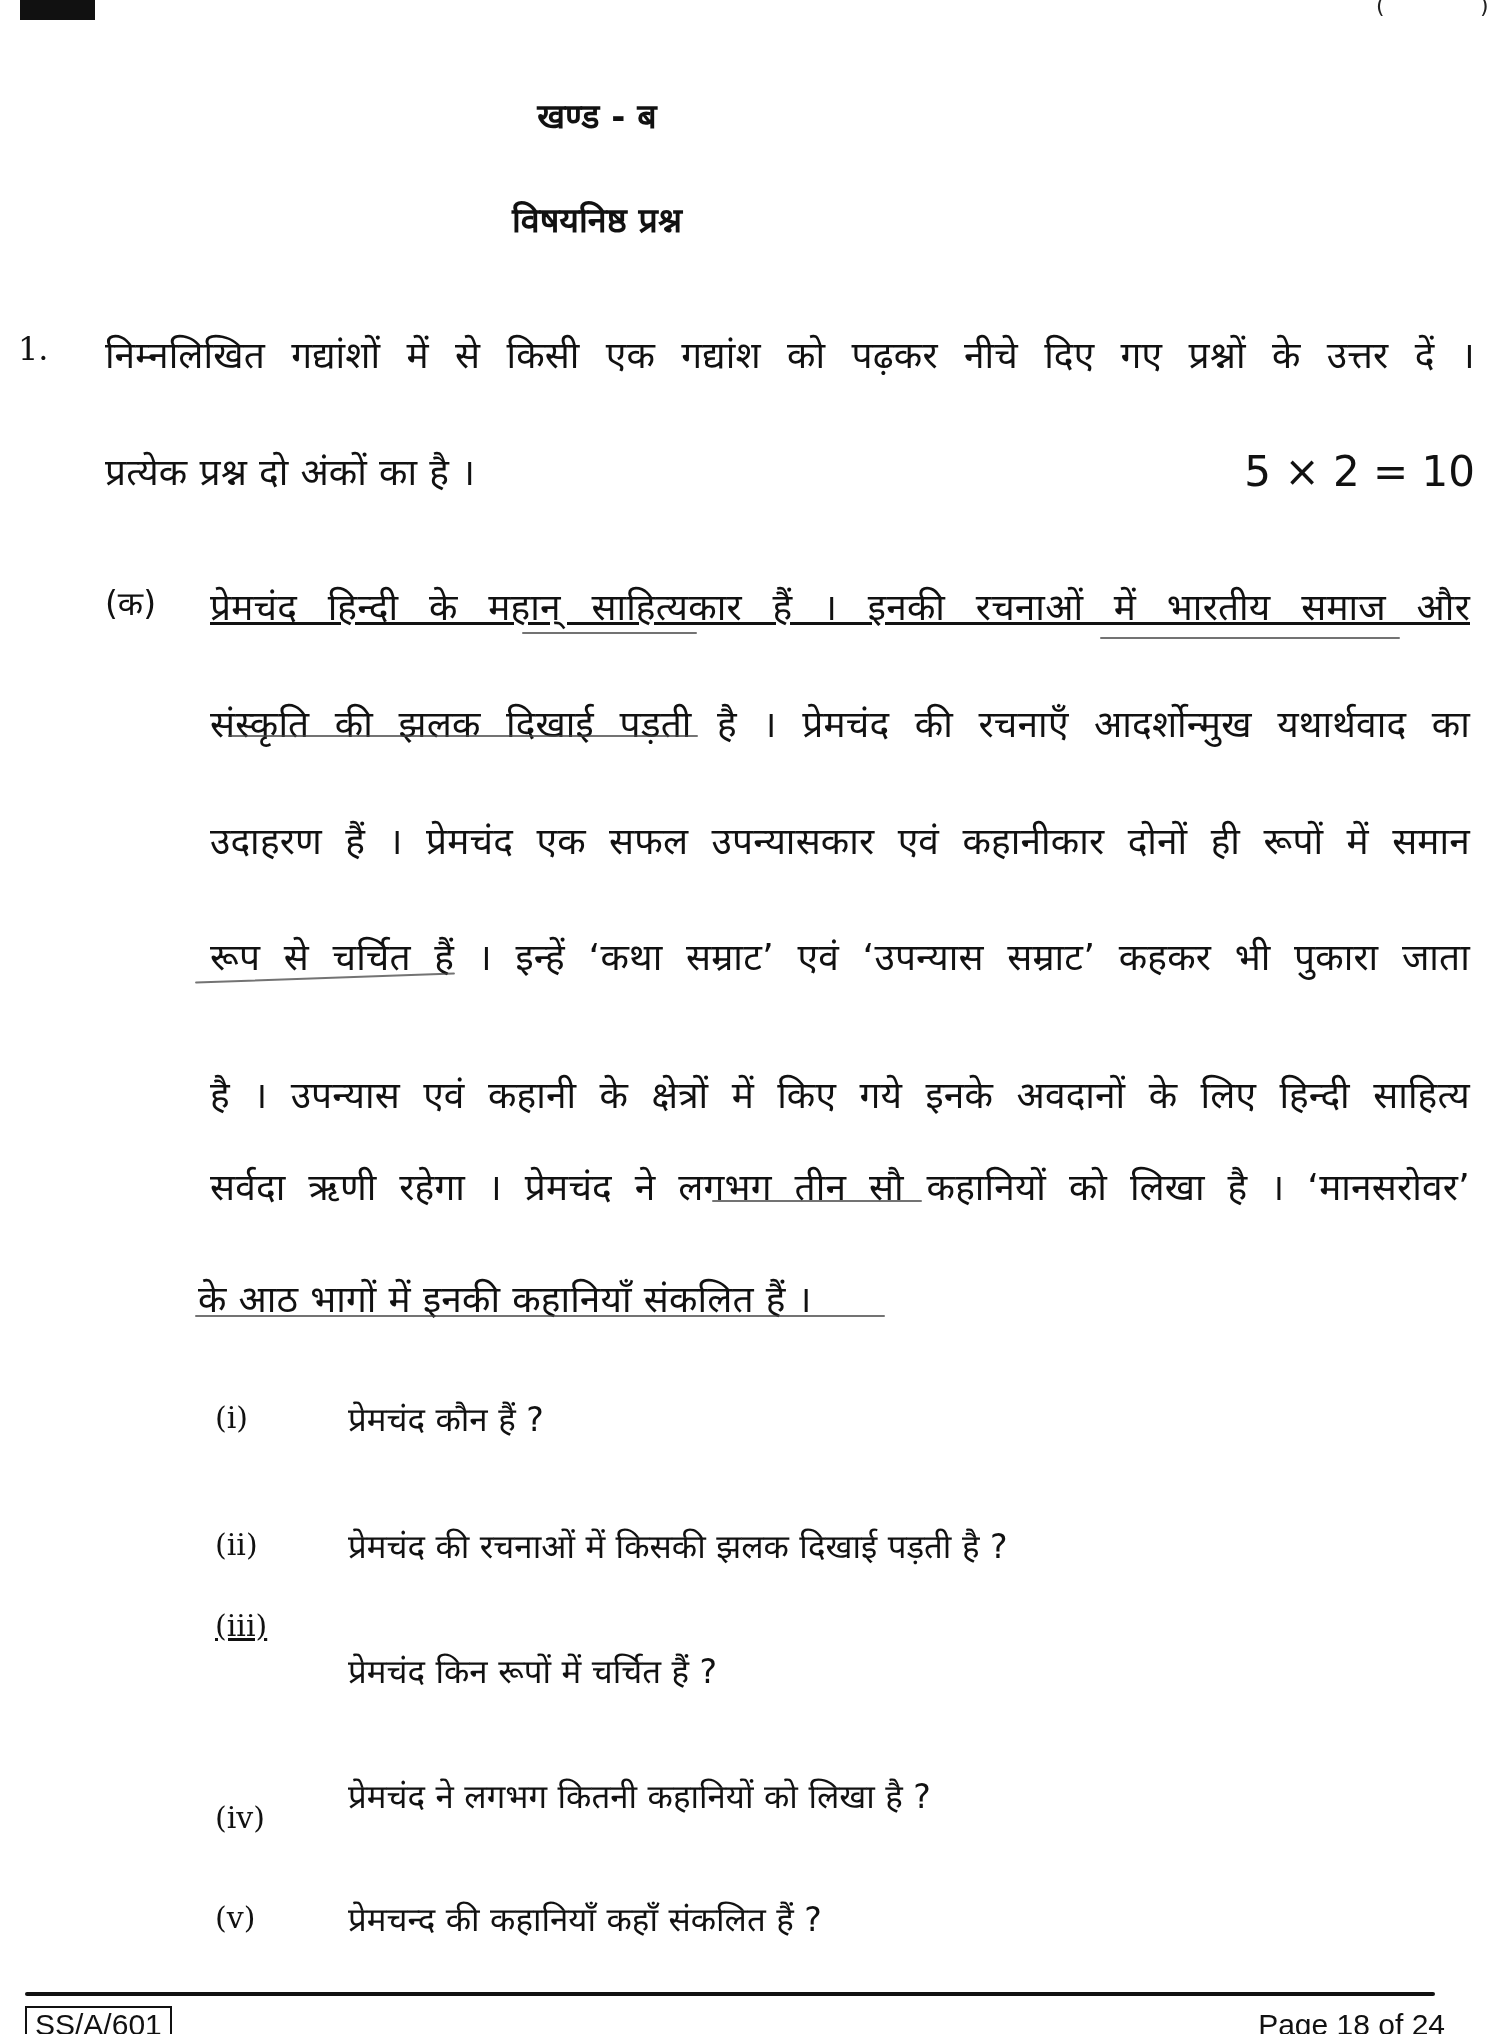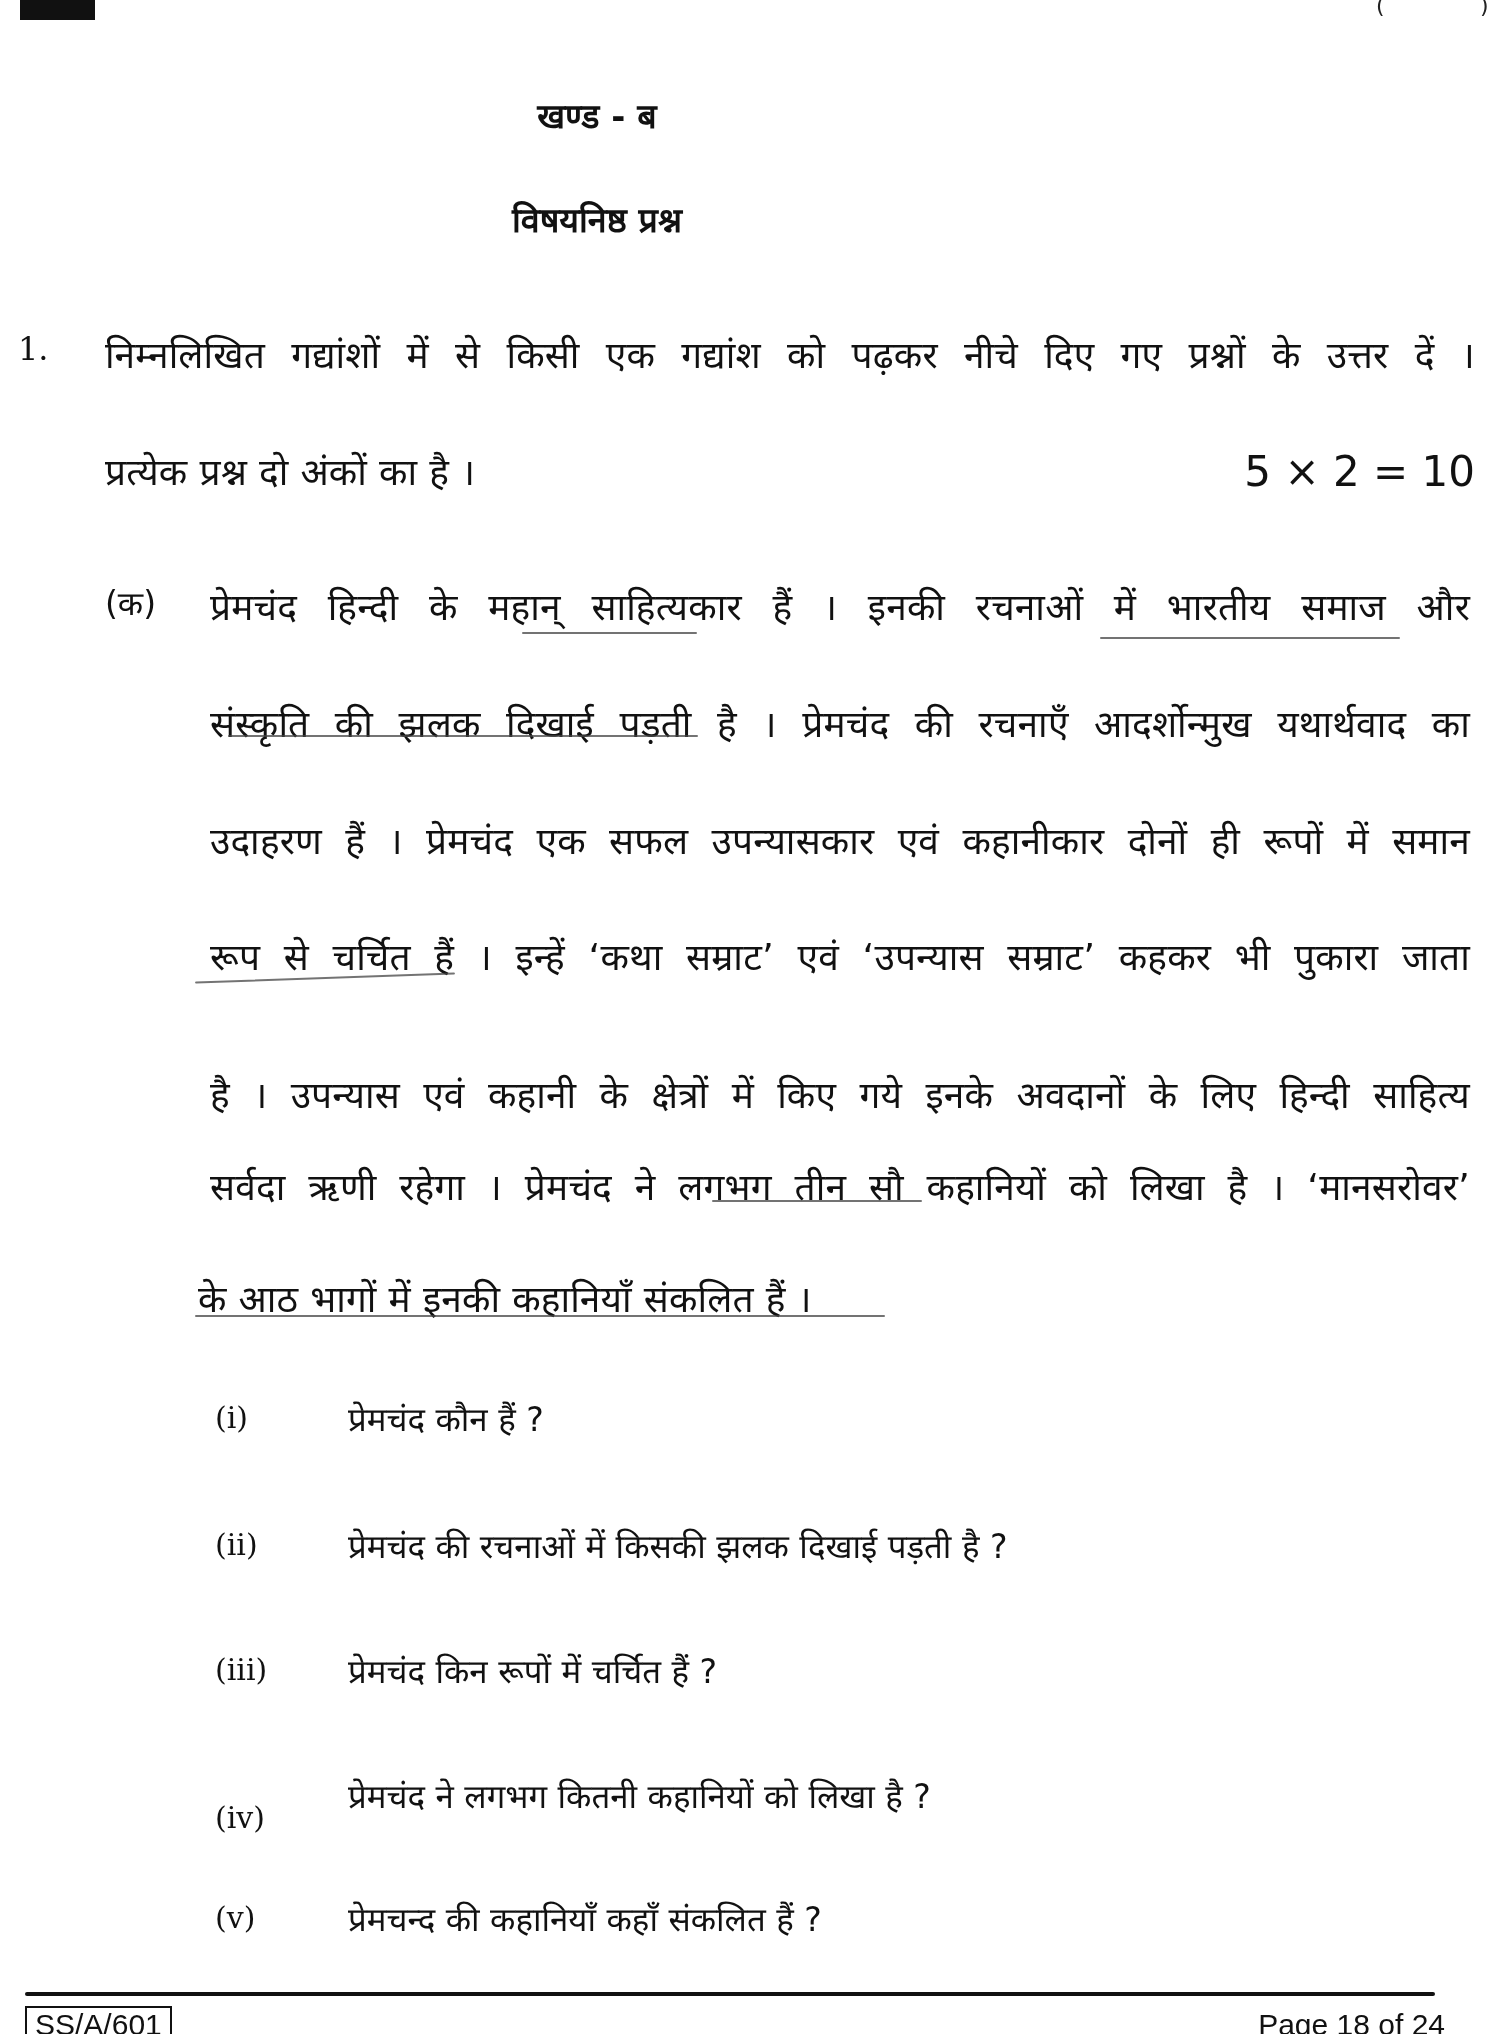--- a/index.html
+++ b/index.html
@@ -126,42 +126,42 @@
 
 <div class="section-title" style="top:92px;">खण्ड - ब</div>
 <div class="section-title" style="top:196px;">विषयनिष्ठ प्रश्न</div>
 
 <div class="q-num">1.</div>
 <div class="line justify" style="left:105px; top:328px; width:1370px;">निम्नलिखित गद्यांशों में से किसी एक गद्यांश को पढ़कर नीचे दिए गए प्रश्नों के उत्तर दें ।</div>
 <div class="line" style="left:105px; top:445px;">प्रत्येक प्रश्न दो अंकों का है ।</div>
 <div class="marks">5 × 2 = 10</div>
 
 <div class="part-label">(क)</div>
-<div class="line justify" style="left:210px; top:580px; width:1260px;">प्रेमचंद हिन्दी के महान् साहित्यकार हैं । इनकी रचनाओं में भारतीय समाज और</div>
+<div class="line justify" style="left:210px; top:580px; width:1260px;text-decoration:underline;">प्रेमचंद हिन्दी के महान् साहित्यकार हैं । इनकी रचनाओं में भारतीय समाज और</div>
 <div class="line justify" style="left:210px; top:697px; width:1260px;">संस्कृति की झलक दिखाई पड़ती है । प्रेमचंद की रचनाएँ आदर्शोन्मुख यथार्थवाद का</div>
 <div class="line justify" style="left:210px; top:814px; width:1260px;">उदाहरण हैं । प्रेमचंद एक सफल उपन्यासकार एवं कहानीकार दोनों ही रूपों में समान</div>
 <div class="line justify" style="left:210px; top:930px; width:1260px;">रूप से चर्चित हैं । इन्हें ‘कथा सम्राट’ एवं ‘उपन्यास सम्राट’ कहकर भी पुकारा जाता</div>
 <div class="line justify" style="left:210px; top:1044px; width:1260px;margin-top:24px;">है । उपन्यास एवं कहानी के क्षेत्रों में किए गये इनके अवदानों के लिए हिन्दी साहित्य</div>
 <div class="line justify" style="left:210px; top:1160px; width:1260px;">सर्वदा ऋणी रहेगा । प्रेमचंद ने लगभग तीन सौ कहानियों को लिखा है । ‘मानसरोवर’</div>
 <div class="line" style="left:198px; top:1272px;">के आठ भागों में इनकी कहानियाँ संकलित हैं ।</div>
 
 <div class="underline-mark" style="left:522px; top:632px; width:175px;"></div>
 <div class="underline-mark" style="left:1100px; top:637px; width:300px;"></div>
 <div class="underline-mark" style="left:228px; top:735px; width:470px;"></div>
 <div class="underline-mark" style="left:195px; top:977px; width:260px; transform:rotate(-2deg);"></div>
 <div class="underline-mark" style="left:712px; top:1200px; width:210px;"></div>
 <div class="underline-mark" style="left:195px; top:1315px; width:690px;"></div>
 
 <div class="sub-q-num" style="top:1400px;">(i)</div>
 <div class="sub-q-text" style="top:1396px;text-align:center;">प्रेमचंद कौन हैं ?</div>
 
 <div class="sub-q-num" style="top:1527px;">(ii)</div>
 <div class="sub-q-text" style="top:1523px;">प्रेमचंद की रचनाओं में किसकी झलक दिखाई पड़ती है ?</div>
 
-<div class="sub-q-num" style="top:1652px;">(iii)</div>
+<div class="sub-q-num" style="top:1608px;text-decoration:underline;">(iii)</div>
 <div class="sub-q-text" style="top:1648px;">प्रेमचंद किन रूपों में चर्चित हैं ?</div>
 
 <div class="sub-q-num" style="top:1777px;margin-top:23px;">(iv)</div>
 <div class="sub-q-text" style="top:1773px;">प्रेमचंद ने लगभग कितनी कहानियों को लिखा है ?</div>
 
 <div class="sub-q-num" style="top:1900px;">(v)</div>
 <div class="sub-q-text" style="top:1896px;">प्रेमचन्द की कहानियाँ कहाँ संकलित हैं ?</div>
 
 <div class="footer-rule"></div>
 <div class="footer-code">SS/A/601</div>

